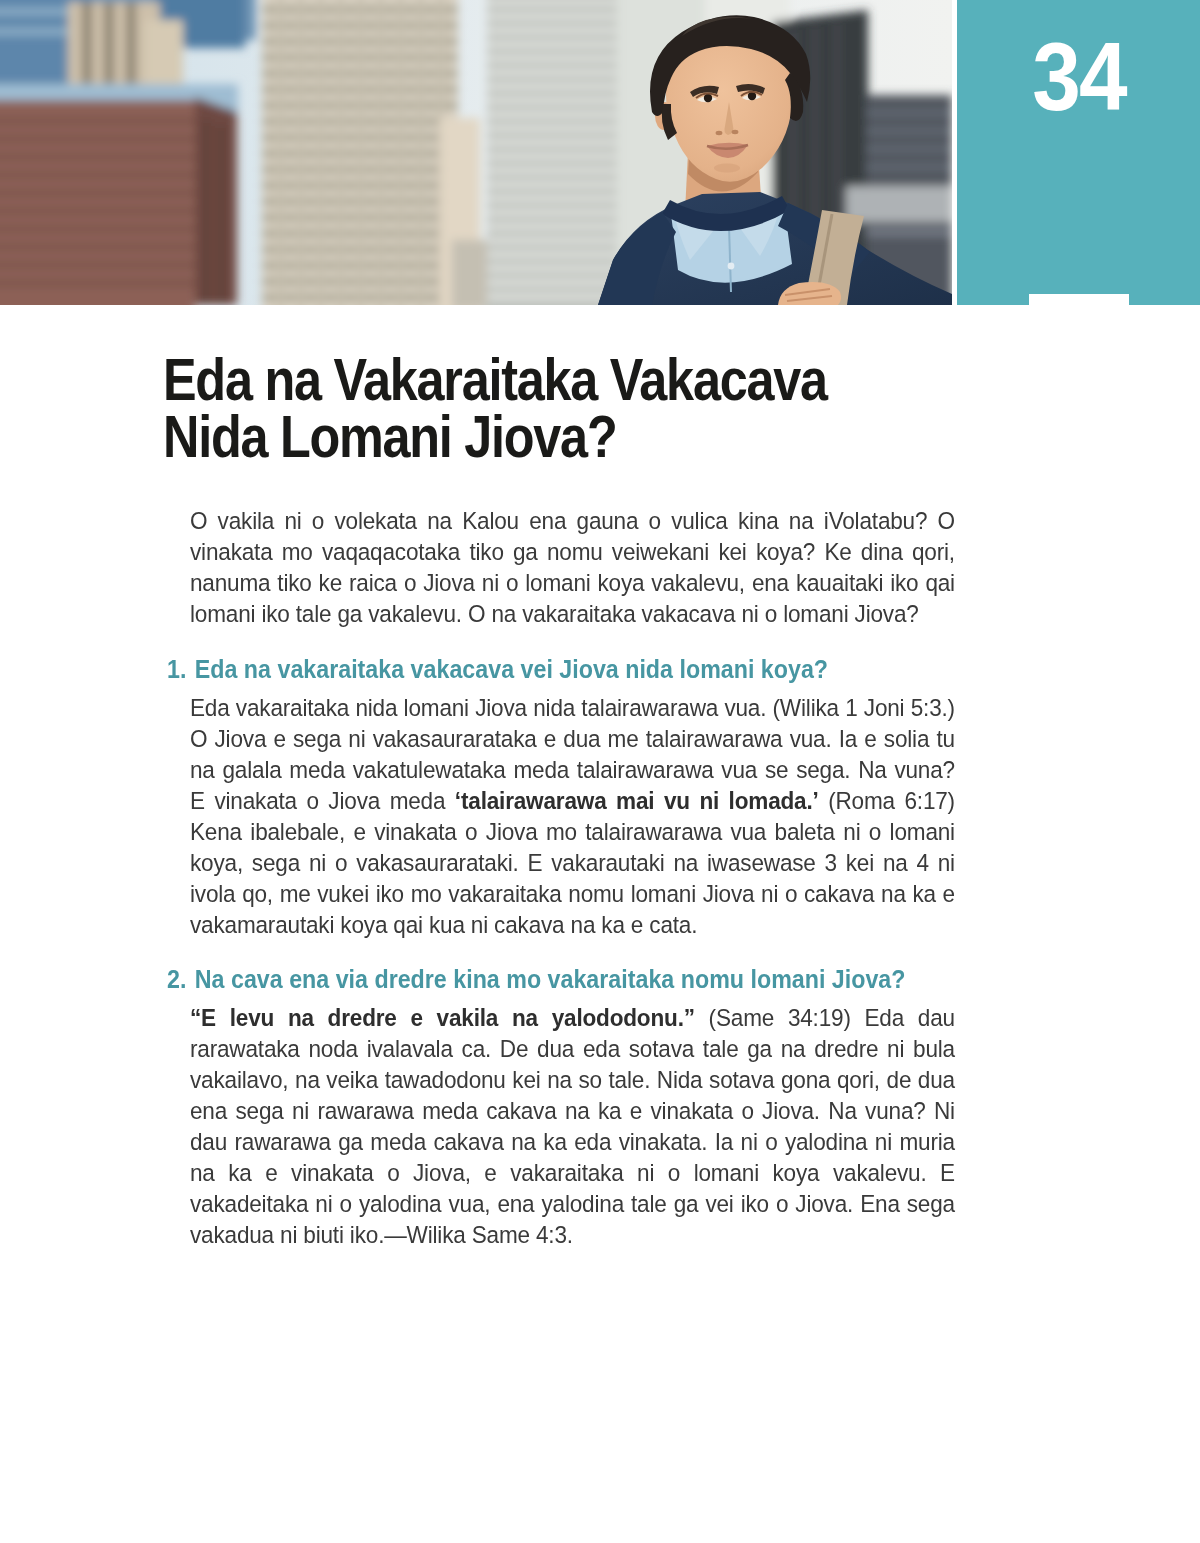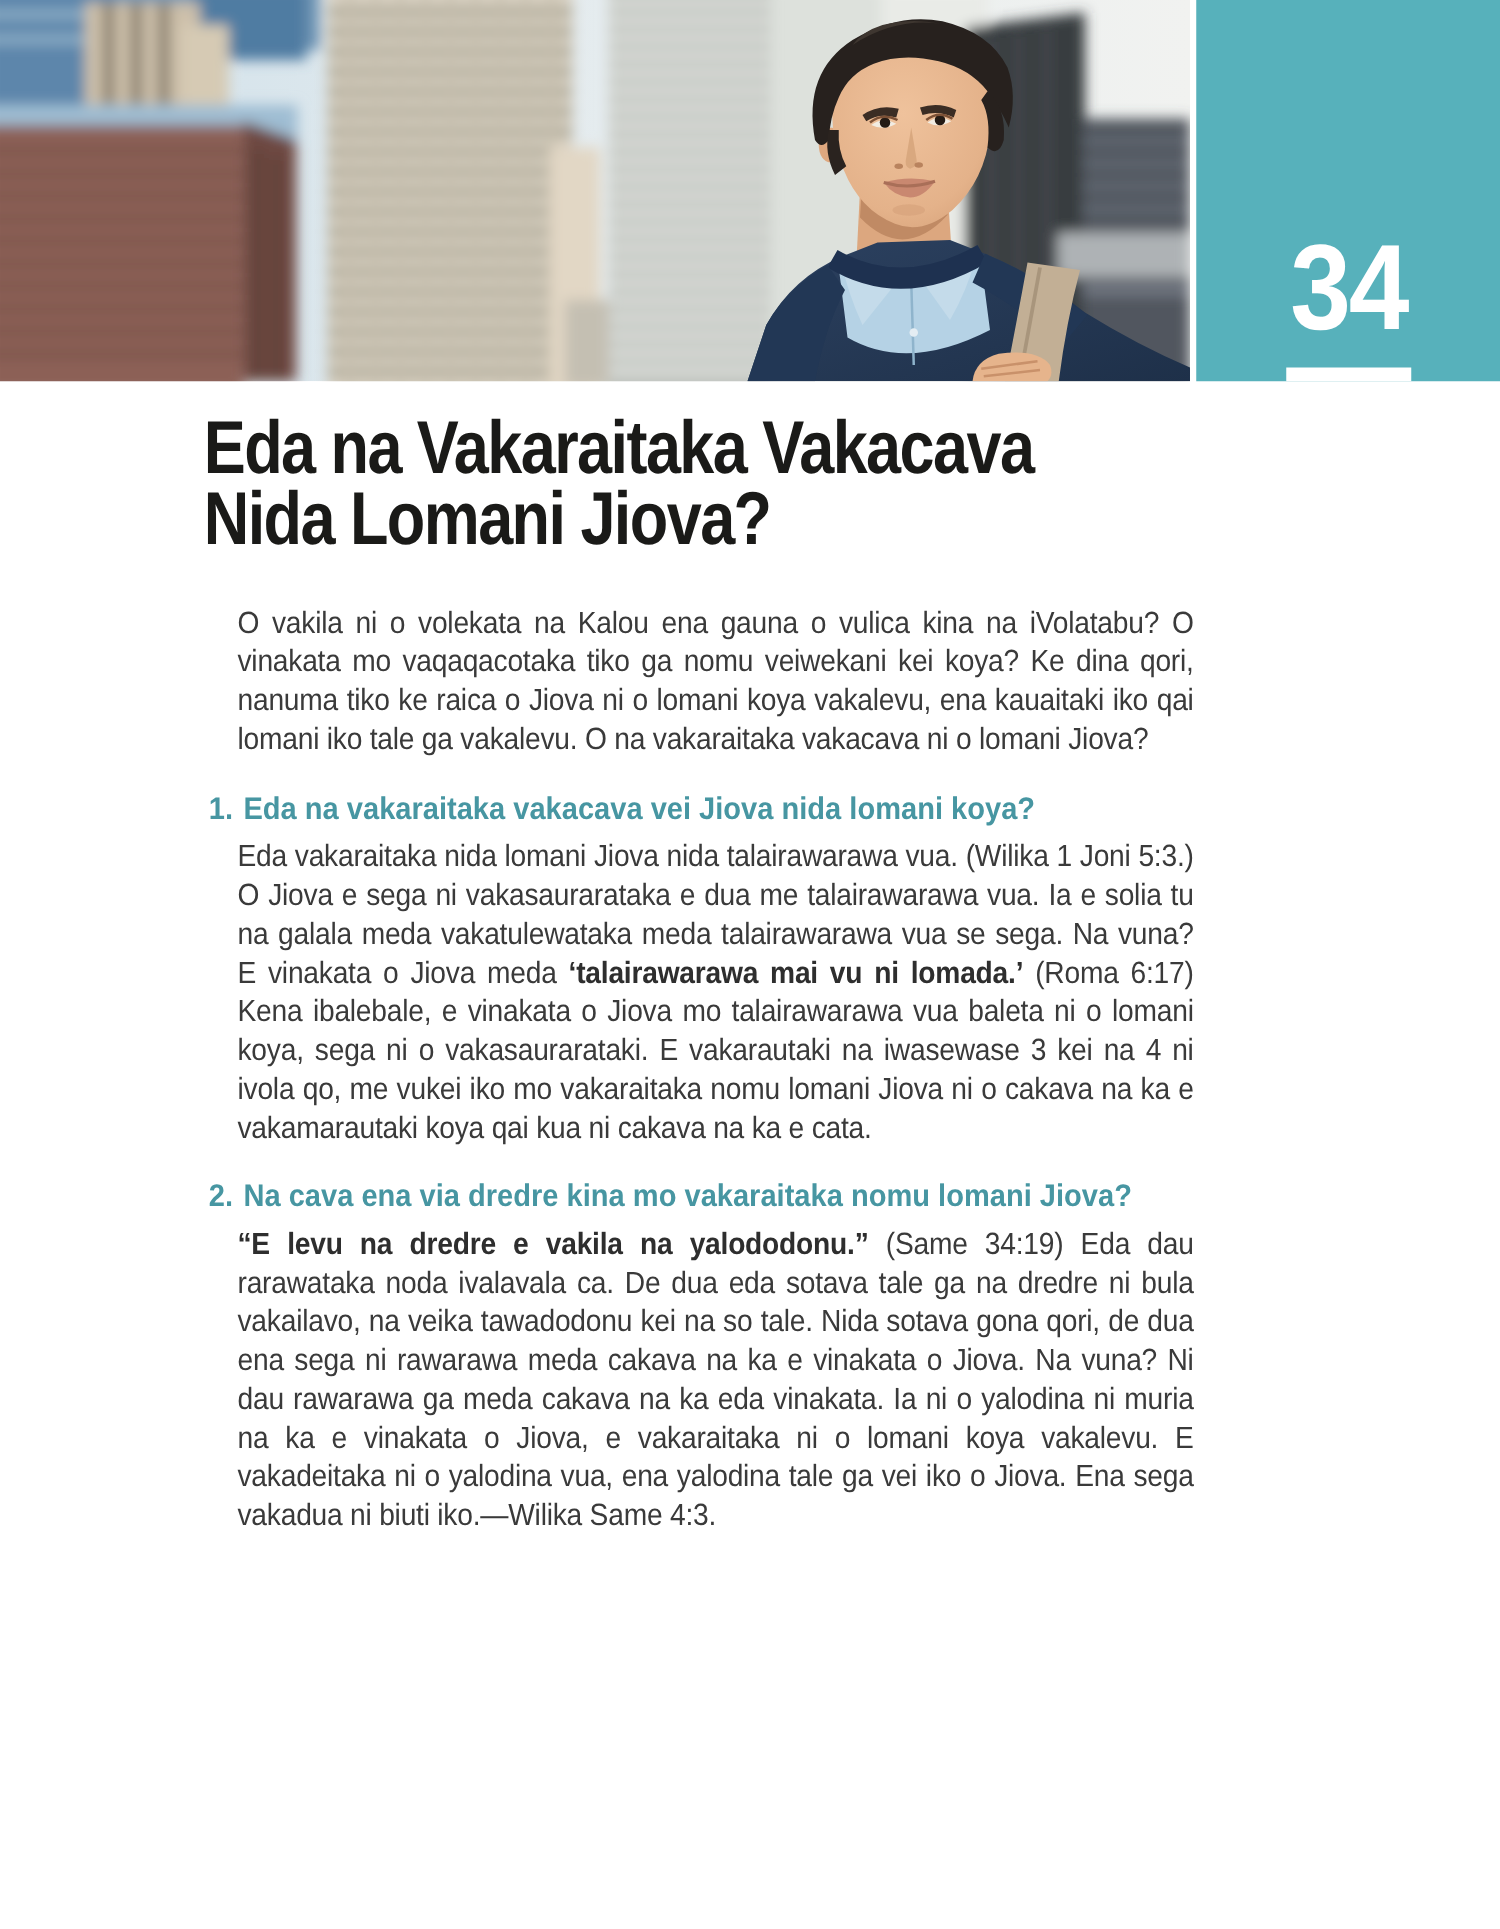--- a/index.html
+++ b/index.html
@@ -7,30 +7,30 @@
     width:1200px;height:1543px;position:relative;overflow:hidden;
     font-family:"Liberation Sans","DejaVu Sans",sans-serif;
     -webkit-font-smoothing:antialiased;
   }
   
   .photo-header{position:absolute;top:0;left:0;width:952px;height:305px;overflow:hidden;}
   .photo-header svg{display:block;}
   .lesson-box{
     position:absolute;top:0;left:957px;width:243px;height:305px;
     background:var(--teal-block,#57b1bb);
-    display:flex;flex-direction:column;align-items:center;justify-content:flex-end;
+    display:flex;flex-direction:column;align-items:center;justify-content:space-between;
   }
   .lesson-number{
     color:#ffffff;font-weight:700;font-size:97px;line-height:1;
     transform:scaleX(0.9);letter-spacing:-2px;margin-top:28px;
   }
   .lesson-underline{width:100px;height:11px;background:#ffffff;margin-top:16px;}
   
   .article{position:absolute;top:305px;left:163px;width:792px;color:var(--body-text,#3a3a3a);}
-  .article-title{margin-top:24px;}
+  .article-title{margin-top:46px;}
   .title-line{
     white-space:nowrap;font-weight:700;font-size:60px;line-height:57px;
     color:var(--title-text,#1a1a18);letter-spacing:-1.5px;
     transform:scaleX(0.84);transform-origin:left center;
   }
   .para{
     width:831px;margin-left:27px;
     transform:scaleX(0.9205);transform-origin:left top;
     font-size:24.5px;line-height:31px;letter-spacing:-0.2px;
     text-align:justify;color:var(--body-text,#3a3a3a);

